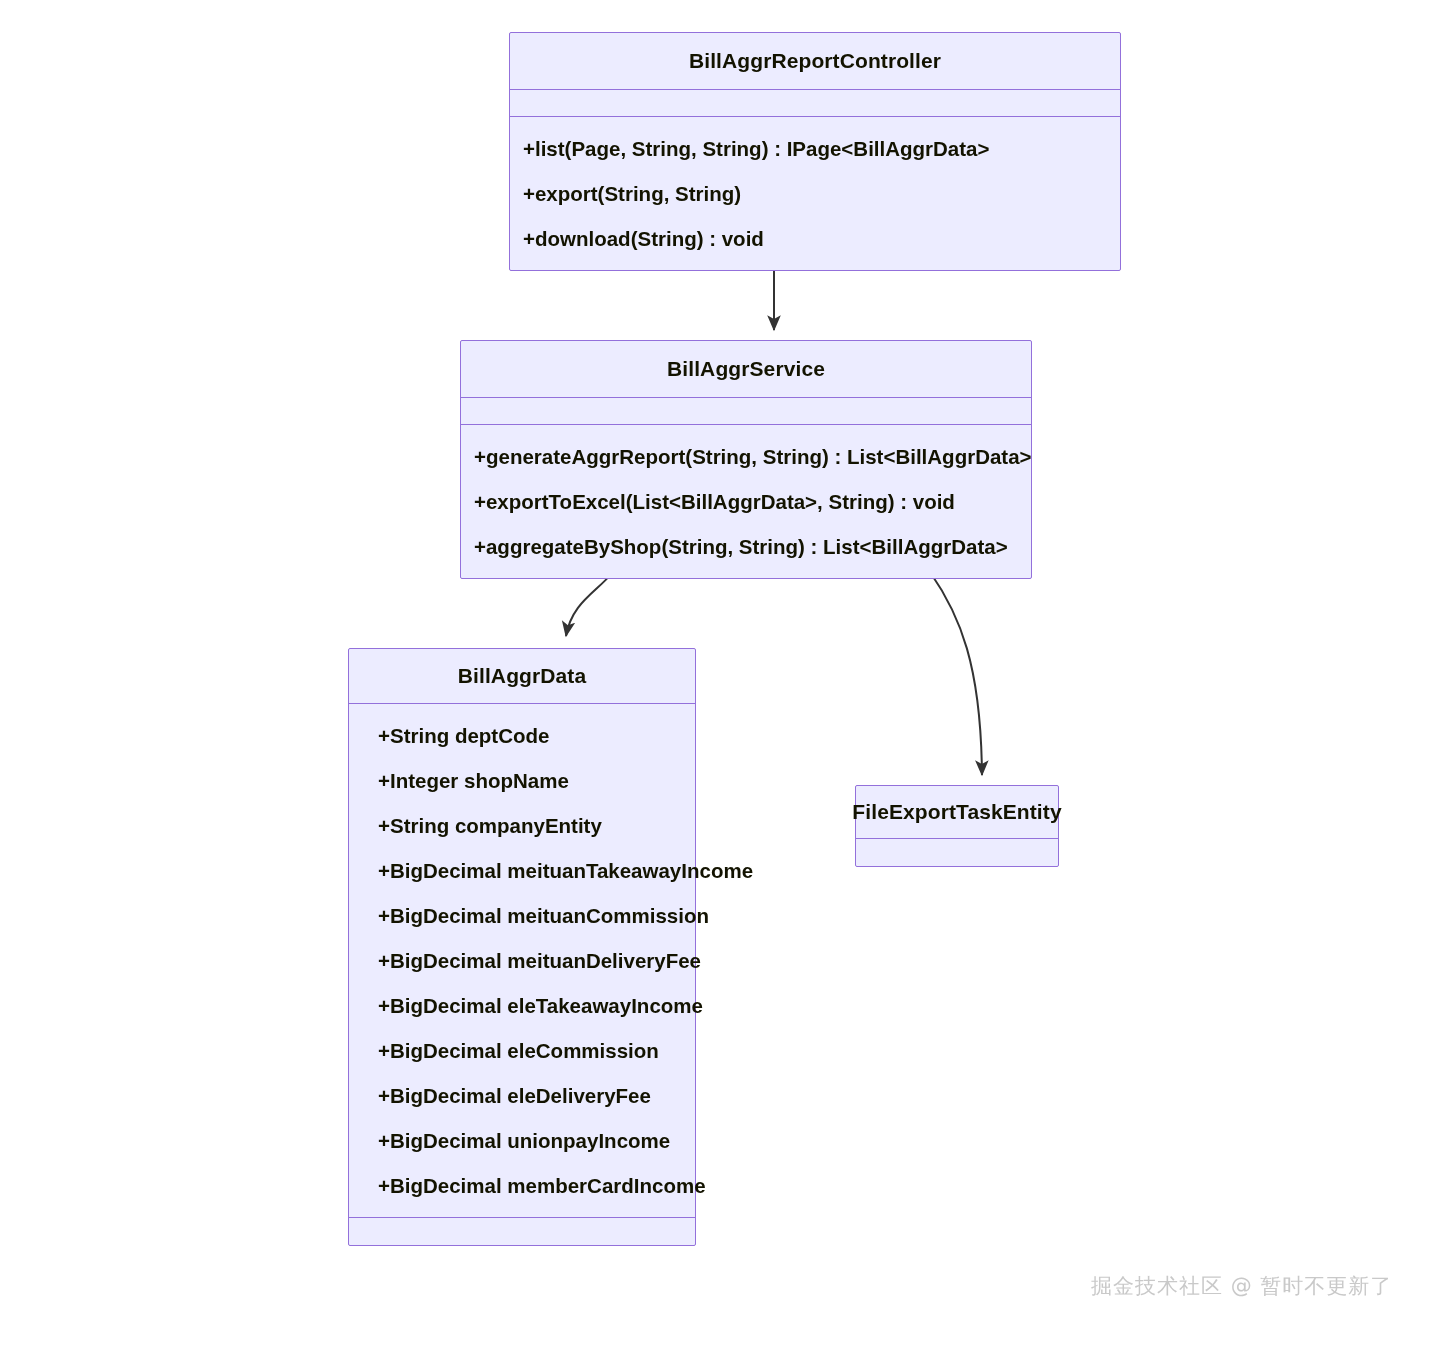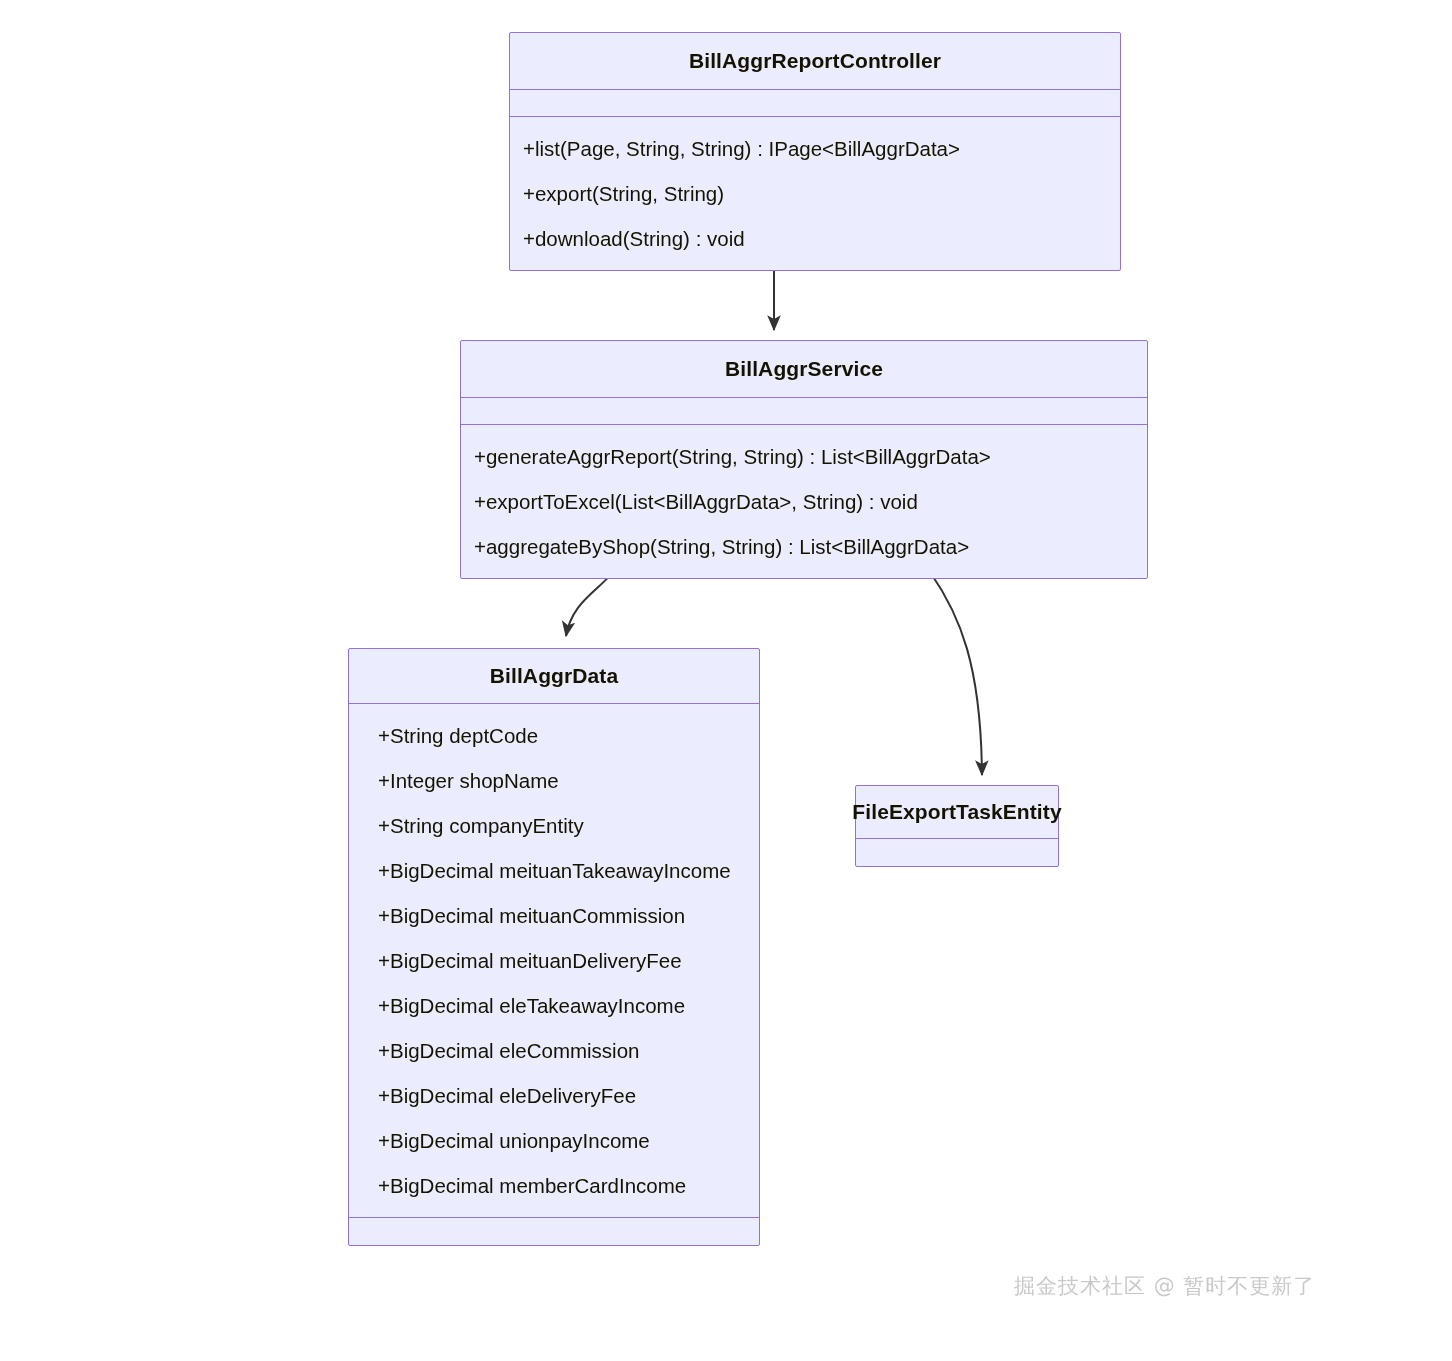--- a/index.html
+++ b/index.html
@@ -70,39 +70,39 @@
     white-space: nowrap;
     color: #131300;
   }
 
   .empty-section {
     height: 27px;
   }
 
   
   #class-controller { left: 509px; top: 32px;  width: 612px; }
-  #class-service    { left: 460px; top: 340px; width: 688px; }
-  #class-data       { left: 348px; top: 648px; width: 412px; }
+  #class-service    { left: 460px; top: 340px; width: 572px; }
+  #class-data       { left: 348px; top: 648px; width: 348px; }
   #class-fileexport { left: 855px; top: 785px; width: 204px; }
 
   #class-controller .class-header { height: 57px; }
   #class-service    .class-header { height: 57px; }
   #class-data       .class-header { height: 55px; }
   #class-fileexport .class-header { height: 53px; }
 
   #class-data .member-row,
   #class-fileexport .member-row { line-height: 45px; margin-left: 16px; }
 
-  .sec-pad-top    { padding-top: 9px; }
+  .sec-pad-top    { padding-top: 9px; font-weight: bold; }
   .sec-pad-bottom { padding-bottom: 9px; }
 
   
   #watermark {
     position: absolute;
-    left: 1014px;
+    left: 1091px;
     top: 1272px;
     font-size: 21px;
     color: #c9c9c9;
     white-space: nowrap;
     font-family: "DejaVu Sans", sans-serif;
     letter-spacing: 1px;
   }
 </style>
 </head>
 <body>

